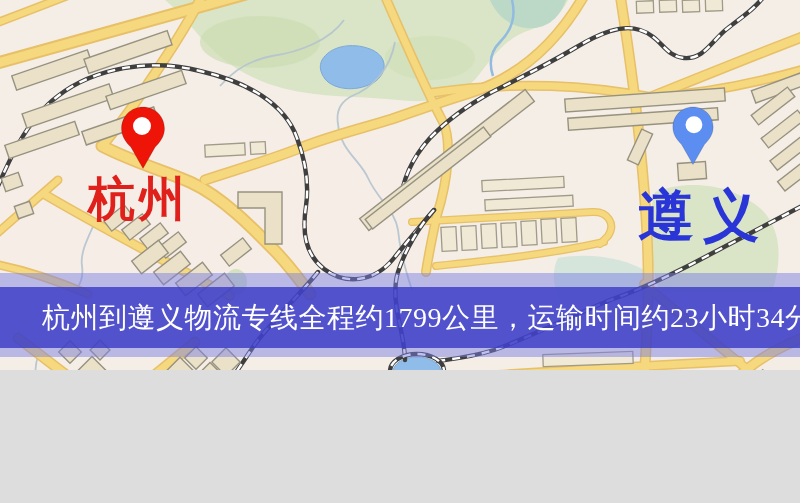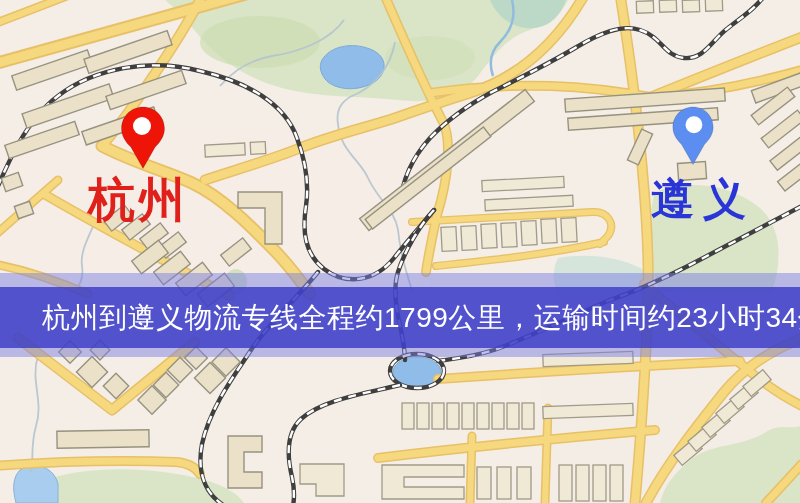--- a/index.html
+++ b/index.html
@@ -1,18 +1,18 @@
 <!DOCTYPE html>
 <html style="--origin-marker: #ee1408; --origin-label: #e0201a; --destination-marker: #5b8ef0; --destination-label: #2a35d8; --banner-outer: rgba(122,126,228,0.48); --banner-inner: rgba(56,58,198,0.80); --banner-text: #ffffff; --road-fill: #f6d87e; --road-casing: #e7c068; --building-fill: #eae1c8; --park-fill: #d9e5c6; --water-fill: #8fbce8; --railway-dark: #3f3f3f;"><head>
 <meta charset="utf-8">
 <style>
   html,body{margin:0;padding:0;background:#ddd;}
   .stage{
-    position:relative;width:800px;height:503px;overflow:hidden;
-    font-family:Liberation Sans, sans-serif;
+    position:relative;width:800px;height:370px;overflow:hidden;
+    font-family:Liberation Serif, serif;
     background:#f4eee6;
   }
   .map-svg{position:absolute;left:0;top:0;width:800px;height:503px;display:block;}
 
   
   .rc{fill:none;stroke:var(--road-casing,#e7c068);stroke-linecap:round;stroke-linejoin:round;}
   .rf{fill:none;stroke:var(--road-fill,#f6d87e);stroke-linecap:round;stroke-linejoin:round;}
   .rail-d{fill:none;stroke:var(--railway-dark,#3f3f3f);stroke-width:4.4;stroke-linecap:round;}
   .rail-w{fill:none;stroke:#ffffff;stroke-width:2.4;stroke-dasharray:8 7;stroke-linecap:butt;}
   .park{fill:var(--park-fill,#d9e5c6);stroke:none;}
@@ -23,21 +23,21 @@
   .bld{fill:var(--building-fill,#eae1c8);stroke:#979280;stroke-width:1.4;}
   .bld2{fill:#f0e9d6;stroke:#a09a88;stroke-width:1.3;}
 
   
   .pin{position:absolute;}
   .pin svg{display:block;}
   .pin-head{stroke:rgba(0,0,0,.15);stroke-width:1;}
 
   .place-label{position:absolute;font-weight:600;line-height:1;white-space:nowrap;}
   .label-origin{left:88px;top:176px;font-size:47px;letter-spacing:3px;color:var(--origin-label,#e0201a);}
-  .label-dest{left:638px;top:178px;font-size:43px;letter-spacing:9px;color:var(--destination-label,#2a35d8);margin-left:13px;}
+  .label-dest{left:638px;top:188px;font-size:56px;letter-spacing:9px;color:var(--destination-label,#2a35d8);}
 
   
   .banner{
     position:absolute;left:0;top:273px;width:800px;height:84px;
     background:var(--banner-outer,rgba(122,126,228,.48));
   }
   .banner-inner{
     position:absolute;left:0;top:14px;width:800px;height:61px;
     background:var(--banner-inner,rgba(56,58,198,.8));
     display:flex;align-items:center;

